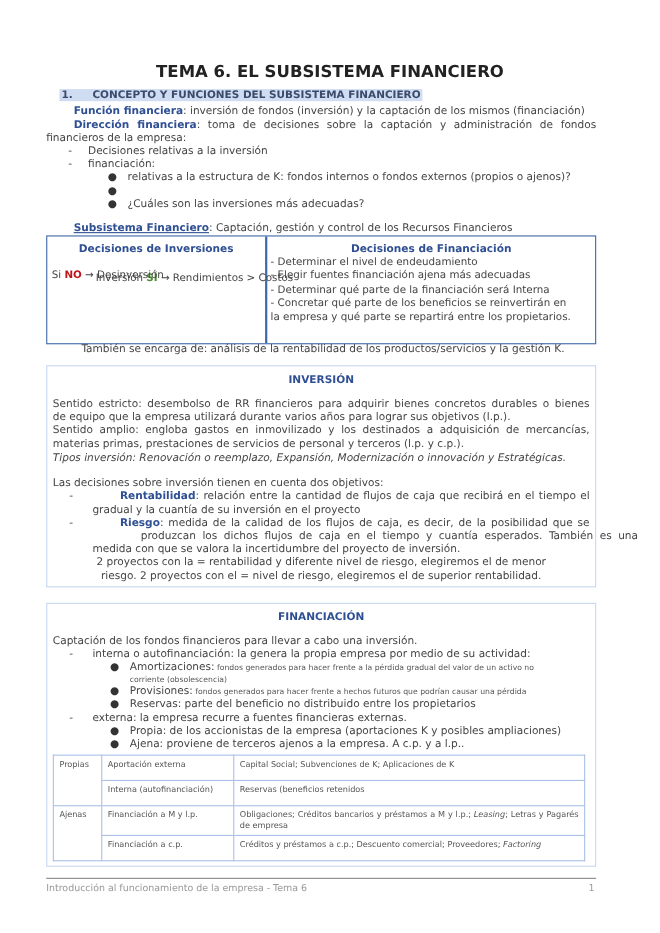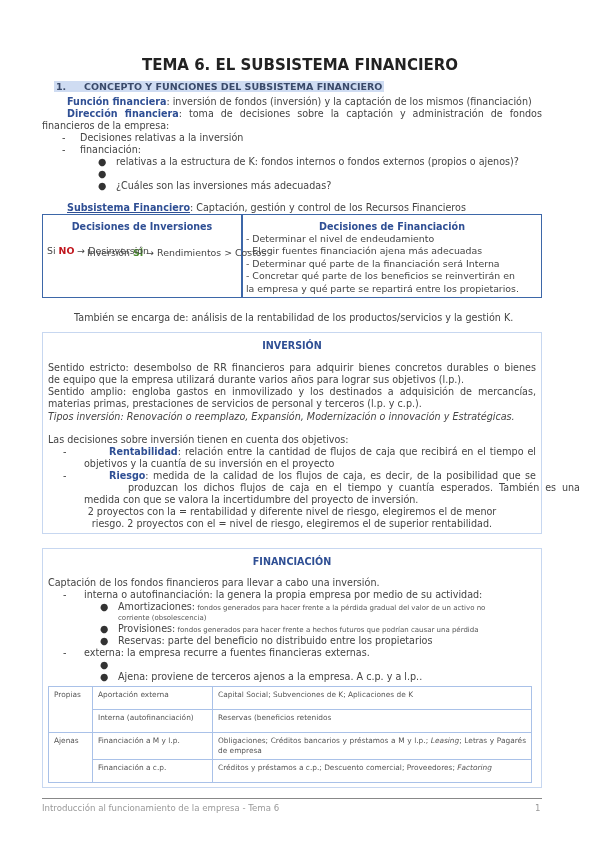--- a/index.html
+++ b/index.html
@@ -9,21 +9,21 @@
   .doc-title { position: absolute; top: 56px; left: 0; width: 600px; text-align: center;
                font-size: 15px; font-weight: bold; color: #222; }
   .sec-heading { position: absolute; top: 81px; left: 54px; font-size: 9.5px; font-weight: bold;
                  color: #3a4a6a; background: #cfdcf2; padding: 0 2px; }
   .sec-heading .num { display: inline-block; width: 28px; }
   .p { position: absolute; left: 42px; font-size: 9.6px; line-height: 12px; white-space: nowrap; color: #444; }
   .b { font-weight: bold; color: #2f4f94; padding-left: 25px; }
   .just { text-align: justify; text-align-last: justify; }
   .dash { position: absolute; font-size: 9.6px; color: #444; }
   .bullet { position: absolute; font-size: 9.6px; color: #333; }
-  .sub-tbl { position: absolute; left: 42px; top: 214px; width: 500px; height: 84px;
+  .sub-tbl { position: absolute; left: 42px; top: 214px; width: 500px; height: 99px;
              border: 1.5px solid #3d67a8; box-sizing: border-box; }
   .sub-tbl .divider { position: absolute; left: 198px; top: 0; width: 1.5px; height: 100%; background: #3d67a8; }
   .col-head { position: absolute; font-size: 9.6px; font-weight: bold; color: #2f4f94; text-align: center; }
   .cell-text { position: absolute; font-size: 9.4px; line-height: 12.4px; color: #444; white-space: nowrap; }
   .si { color: #4a8a2e; font-weight: bold; }
   .no { color: #c0141b; font-weight: bold; }
   .box { position: absolute; left: 42px; width: 500px; border: 1px solid #c7d7f0; box-sizing: border-box; }
   .box-title { position: absolute; left: 0; width: 100%; text-align: center; font-size: 9.6px;
                font-weight: bold; color: #2f4f94; }
   .small { font-size: 7px; color: #555; }
@@ -95,21 +95,21 @@
     <div class="p just" style="left:5px; top:53px; width:488px;">Sentido amplio: engloba gastos en inmovilizado y los destinados a adquisición de mercancías,</div>
     <div class="p" style="left:5px; top:65px;">materias primas, prestaciones de servicios de personal y terceros (l.p. y c.p.).</div>
     <div class="p" style="left:5px; top:78px;font-style:italic;">Tipos inversión: Renovación o reemplazo, Expansión, Modernización o innovación y Estratégicas.</div>
 
     <div class="p" style="left:5px; top:101px;">Las decisiones sobre inversión tienen en cuenta dos objetivos:</div>
 
     <span class="dash" style="left:20px; top:113px;">-</span>
     <div class="p just" style="left:41px; top:113px; width:452px;">
       <span class="b">Rentabilidad</span><span>: relación entre la cantidad de flujos de caja que recibirá en el tiempo el</span>
     </div>
-    <div class="p" style="left:41px; top:125px;">objetivos y la cuantía de su inversión en el proyecto</div>
+    <div class="p" style="left:41px; top:125px;">gradual y la cuantía de su inversión en el proyecto</div>
 
     <span class="dash" style="left:20px; top:137px;">-</span>
     <div class="p just" style="left:41px; top:137px; width:452px;">
       <span class="b">Riesgo</span><span>: medida de la calidad de los flujos de caja, es decir, de la posibilidad que se</span>
     </div>
     <div class="p just" style="left:41px; top:149px; width:452px;margin-left:44px;">produzcan los dichos flujos de caja en el tiempo y cuantía esperados. También es una</div>
     <div class="p" style="left:41px; top:161px;">medida con que se valora la incertidumbre del proyecto de inversión.</div>
 
     <div class="p" style="left:0; top:173px; width:498px; text-align:center;">2 proyectos con la = rentabilidad y diferente nivel de riesgo, elegiremos el de menor</div>
     <div class="p" style="left:0; top:185px; width:498px; text-align:center;">riesgo. 2 proyectos con el = nivel de riesgo, elegiremos el de superior rentabilidad.</div>
@@ -133,20 +133,21 @@
       <span>Provisiones:</span><span class="small"> fondos generados para hacer frente a hechos futuros que podrían causar una pérdida</span>
     </div>
 
     <span class="bullet" style="left:57px; top:86px;">●</span>
     <div class="p" style="left:75px; top:86px;">Reservas: parte del beneficio no distribuido entre los propietarios</div>
 
     <span class="dash" style="left:20px; top:98px;">-</span>
     <div class="p" style="left:41px; top:98px;">externa: la empresa recurre a fuentes financieras externas.</div>
 
     <span class="bullet" style="left:57px; top:110px;">●</span>
+    <div class="p" style="left:75px; top:110px;">Propia: de los accionistas de la empresa (aportaciones K y posibles ampliaciones)</div>
     <span class="bullet" style="left:57px; top:122px;">●</span>
     <div class="p" style="left:75px; top:122px;">Ajena: proviene de terceros ajenos a la empresa. A c.p. y a l.p..</div>
   </div>
 
   <table class="fin">
     <colgroup>
         <col style="width:44px">
         <col style="width:120px">
         <col>
       </colgroup>

